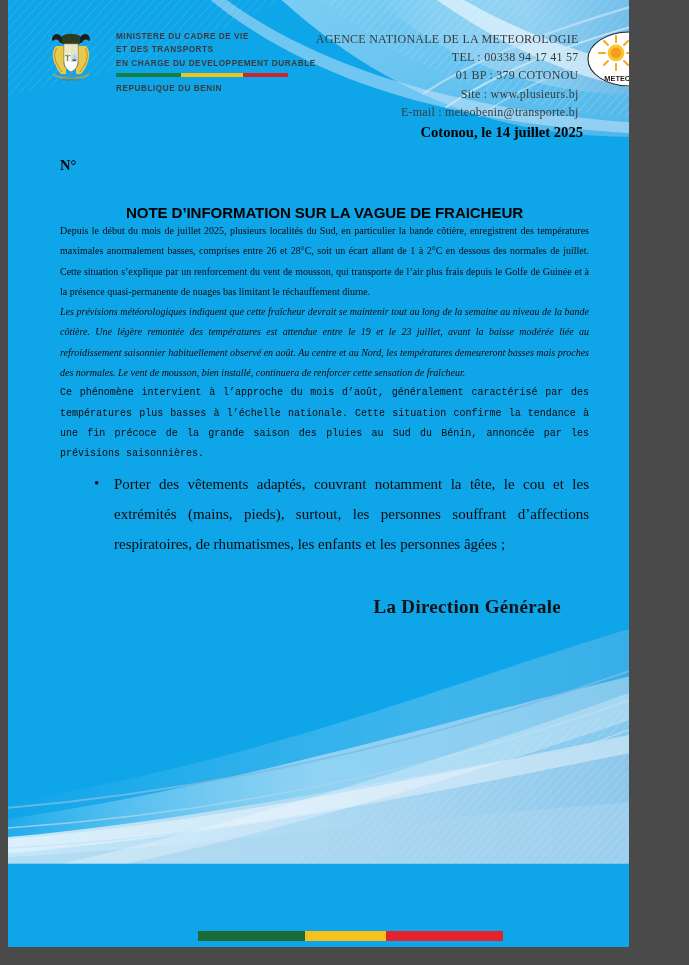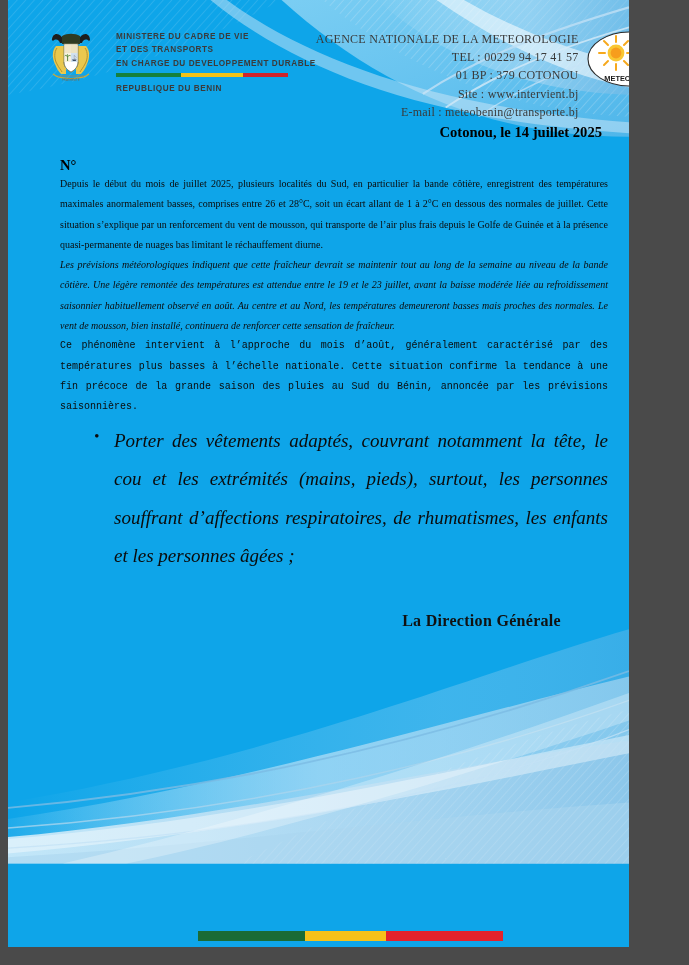--- a/index.html
+++ b/index.html
@@ -87,21 +87,21 @@
   .logo-oval {
     width: 88px;
     height: 58px;
     flex: 0 0 88px;
   }
 
   
   .content {
     position: relative;
     z-index: 2;
-    padding: 0 21px 0 52px;
+    padding: 0 40px 0 52px;
   }
 
   .date-line {
     text-align: right;
     font-weight: 700;
     font-size: 14.6px;
     padding-right: 6px;
     margin-top: 16px;
   }
 
@@ -143,25 +143,24 @@
   }
 
   ul.advice {
     margin: 4px 0 0 0;
     padding-left: 34px;
     list-style: none;
   }
   ul.advice li {
     position: relative;
     text-align: justify;
-    font-size: 19px;
+    font-size: 15px;
     line-height: 2.03;
     padding-left: 20px;
     color: #0b0b0b;
-    font-style: italic;
   }
   ul.advice li::before {
     content: "\2022";
     position: absolute;
     left: 0;
     top: -1px;
     font-size: 15px;
   }
 
   a.weblink {
@@ -171,21 +170,21 @@
   }
 
   .signature {
     position: relative;
     z-index: 2;
     margin-top: 36px;
     text-align: right;
     padding-right: 68px;
     font-family: "Liberation Serif", serif;
     font-weight: 700;
-    font-size: 16px;
+    font-size: 19px;
     letter-spacing: 0.3px;
     color: #111;
   }
 
   
   .footer-flag {
     position: absolute;
     z-index: 3;
     left: 190px;
     top: 931px;
@@ -305,23 +304,23 @@
           <i class="y"></i>
           <i class="r"></i>
         </div>
         <div class="ml">REPUBLIQUE DU BENIN</div>
       </div>
     </div>
 
     <div class="agency-block">
       <div class="agency-text">
         <div>AGENCE NATIONALE DE LA METEOROLOGIE</div>
-        <div>TEL : 00229 94 17 41 57</div>
+        <div>TEL : 00338 94 17 41 57</div>
         <div>01 BP : 379 COTONOU</div>
-        <div>Site : www.intervient.bj</div>
+        <div>Site : www.plusieurs.bj</div>
         <div>E-mail : meteobenin@transporte.bj</div>
       </div>
 
       <svg class="logo-oval" viewBox="0 0 88 58">
         <ellipse cx="44" cy="29" rx="42" ry="27" fill="#ffffff" stroke="#2a2a2a" stroke-width="1.1"></ellipse>
 
         <g>
           <g stroke="#f6a81c" stroke-width="2" stroke-linecap="round">
             <line x1="30" y1="6" x2="30" y2="12"></line>
             <line x1="30" y1="34" x2="30" y2="40"></line>
@@ -355,20 +354,21 @@
   </div>
 
   <div class="content">
 
     <div class="date-line">Cotonou, le 14 juillet 2025</div>
 
     <div class="ref-line">
       <span class="ref-no">N°</span>
     </div>
 
+    <div class="doc-title">NOTE D’INFORMATION SUR LA VAGUE DE FRAICHEUR</div>
 
     <p class="para para-1">Depuis le début du mois de juillet 2025, plusieurs localités du Sud, en particulier la bande côtière, enregistrent des températures maximales anormalement basses, comprises entre 26 et 28°C, soit un écart allant de 1 à 2°C en dessous des normales de juillet. Cette situation s’explique par un renforcement du vent de mousson, qui transporte de l’air plus frais depuis le Golfe de Guinée et à la présence quasi-permanente de nuages bas limitant le réchauffement diurne.</p>
     <p class="para para-2">Les prévisions météorologiques indiquent que cette fraîcheur devrait se maintenir tout au long de la semaine au niveau de la bande côtière. Une légère remontée des températures est attendue entre le 19 et le 23 juillet, avant la baisse modérée liée au refroidissement saisonnier habituellement observé en août. Au centre et au Nord, les températures demeureront basses mais proches des normales. Le vent de mousson, bien installé, continuera de renforcer cette sensation de fraîcheur.</p>
     <p class="para para-3">Ce phénomène intervient à l’approche du mois d’août, généralement caractérisé par des températures plus basses à l’échelle nationale. Cette situation confirme la tendance à une fin précoce de la grande saison des pluies au Sud du Bénin, annoncée par les prévisions saisonnières.</p>
 
 
     <ul class="advice">
       <li>Porter des vêtements adaptés, couvrant notamment la tête, le cou et les extrémités (mains, pieds), surtout, les personnes souffrant d’affections respiratoires, de rhumatismes, les enfants et les personnes âgées ;</li>
     </ul>
   </div>

